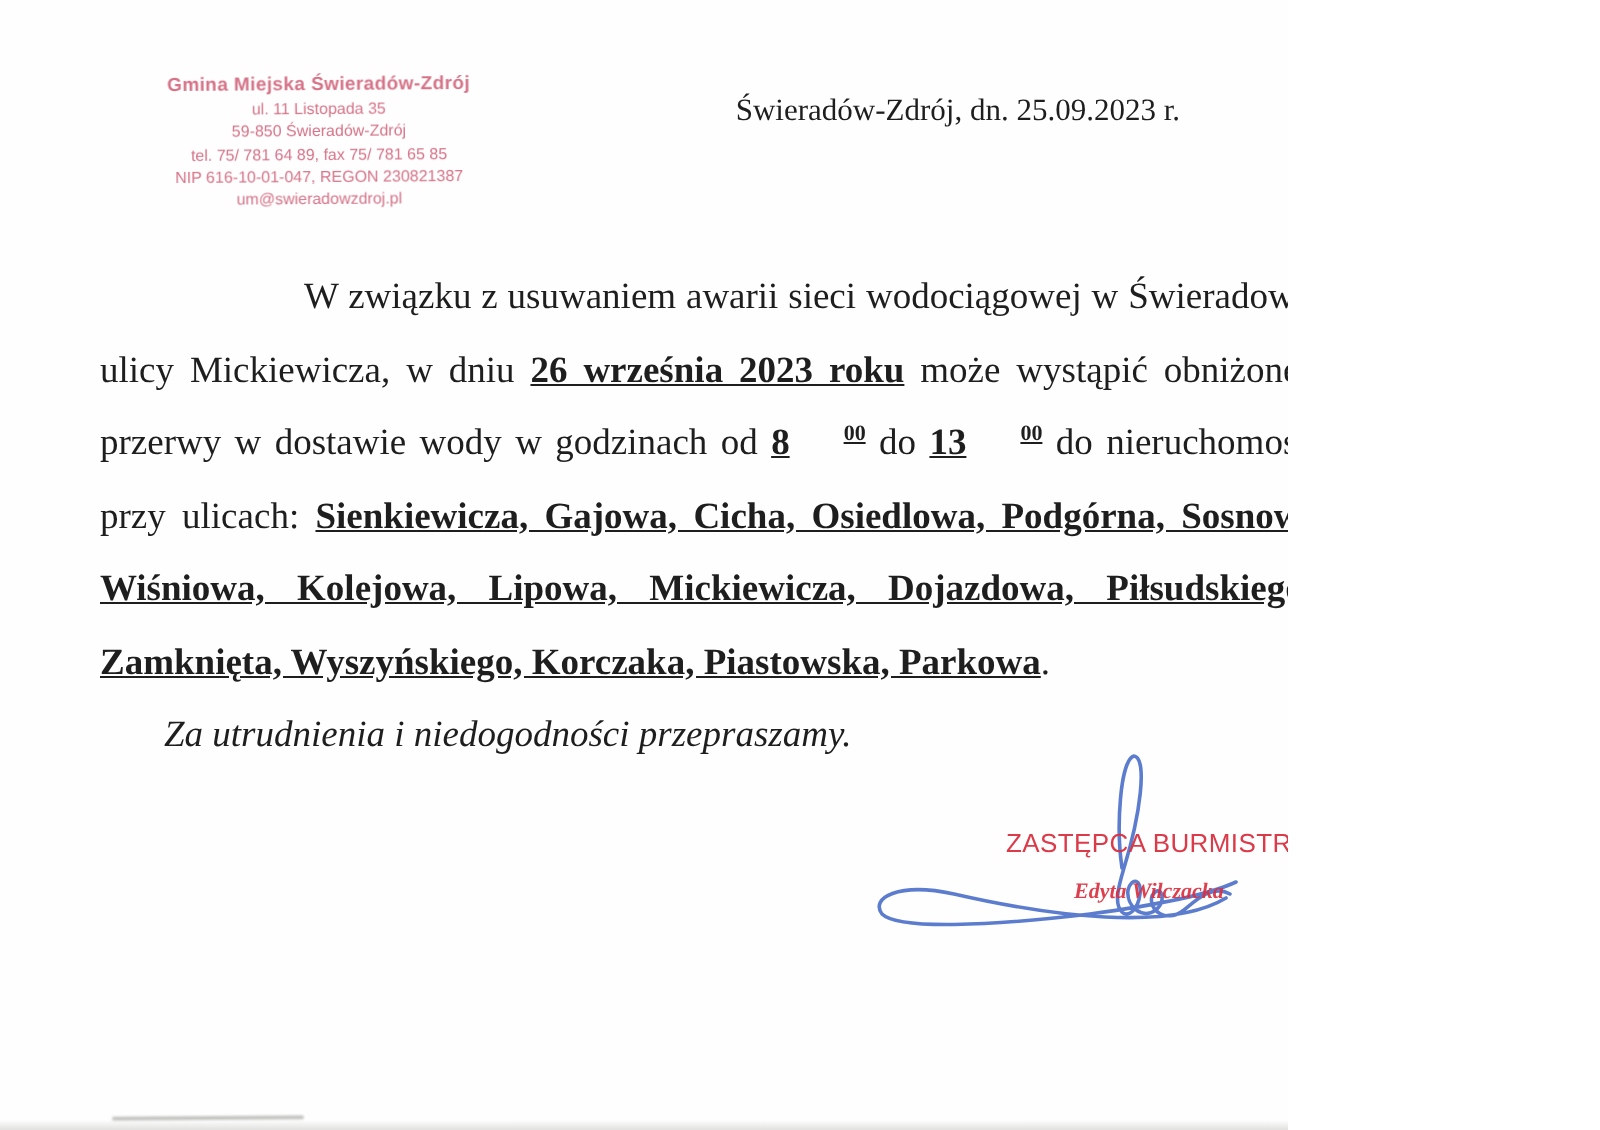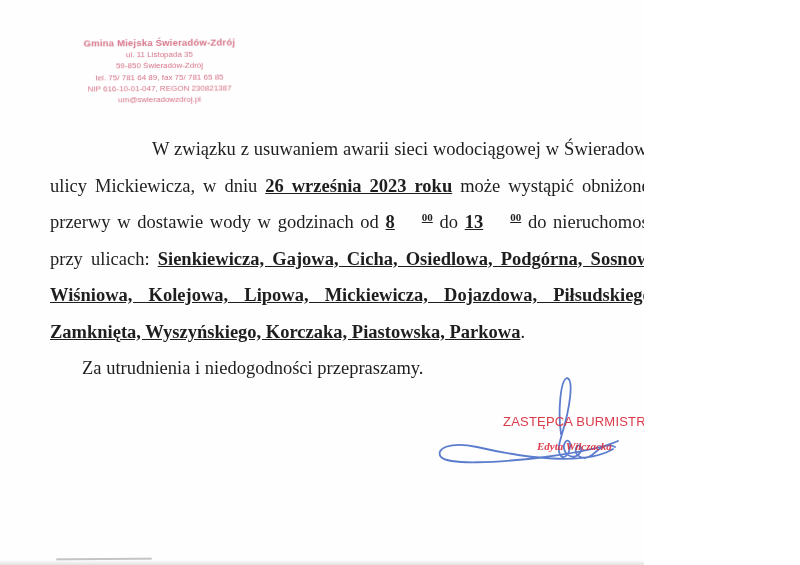--- a/index.html
+++ b/index.html
@@ -43,21 +43,21 @@
     color:#2a2a2a;
   }
   
   .doc-body{
     position:absolute;left:50px;top:131px;width:705px;
     font-size:18.5px;line-height:36.5px;
     text-align:justify;
   }
   .doc-body p{margin:0;}
   .para-1{text-indent:102px;}
-  .para-2{text-indent:32px;text-align:left;}
+  .para-2{text-indent:32px;text-align:left;font-style:italic;}
   .doc-body .b{font-weight:bold;text-decoration:underline;}
   .doc-body sup{
     font-size:11px;line-height:0;font-weight:bold;
     vertical-align:7px;letter-spacing:0;margin-left:27px;
   }
   
   .signature-area{
     position:absolute;left:425px;top:370px;width:200px;height:110px;
   }
   .signature-area svg{position:absolute;left:0;top:0;}
@@ -92,20 +92,21 @@
 
   <div class="muni-stamp">
     <div class="s-name">Gmina Miejska Świeradów-Zdrój</div>
     <div class="s-line">ul. 11 Listopada 35</div>
     <div class="s-line">59-850 Świeradów-Zdrój</div>
     <div class="s-line">tel. 75/ 781 64 89, fax 75/ 781 65 85</div>
     <div class="s-line">NIP 616-10-01-047, REGON 230821387</div>
     <div class="s-line">um@swieradowzdroj.pl</div>
   </div>
 
+  <div class="dateline">Świeradów-Zdrój, dn. 25.09.2023 r.</div>
 
 
   <div class="doc-body">
     <p class="para-1"><span>W związku z usuwaniem awarii sieci wodociągowej w Świeradowie-Zdroju przy ulicy Mickiewicza, w dniu </span><span class="b">26 września 2023 roku</span><span> może wystąpić obniżone ciśnienie lub przerwy w dostawie wody w godzinach od </span><span class="b">8</span><sup class="b">00</sup><span> do </span><span class="b">13</span><sup class="b">00</sup><span> do nieruchomości położonych przy ulicach: </span><span class="b">Sienkiewicza, Gajowa, Cicha,  Osiedlowa, Podgórna, Sosnowa, Brzozowa, Wiśniowa, Kolejowa, Lipowa, Mickiewicza, Dojazdowa, Piłsudskiego, Zdrojowa, Zamknięta, Wyszyńskiego, Korczaka, Piastowska, Parkowa</span><span>.</span></p>
     <p class="para-2">Za utrudnienia i niedogodności przepraszamy.</p>
   </div>
 
   <div class="signature-area">
     <svg width="200" height="110" viewBox="0 0 200 110">
       <path class="sig-ink" fill="none" stroke-width="1.8" stroke-linecap="round" opacity="0.9" d="M136,64 C133,44 135,10 142,8 C149,9 145,38 137,64

